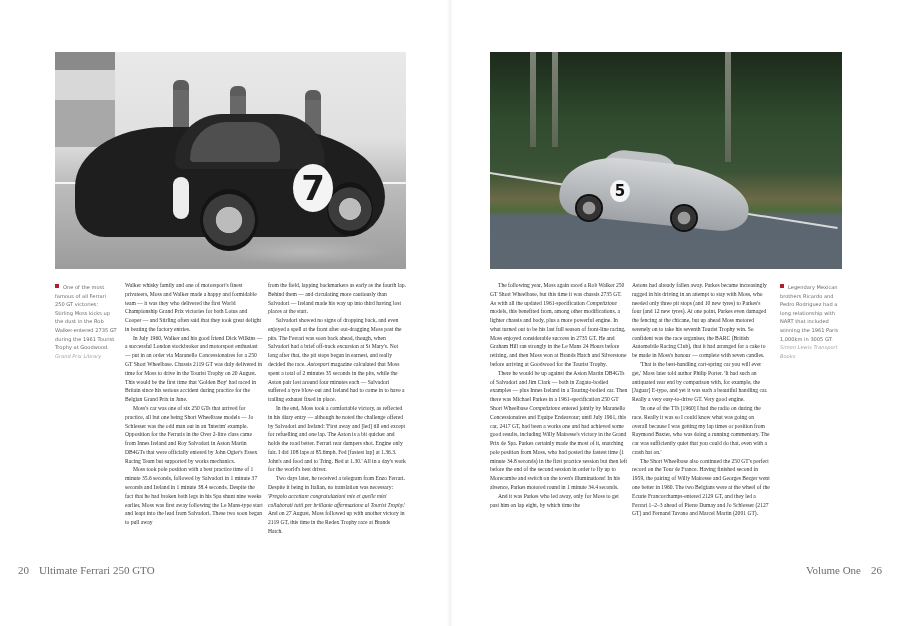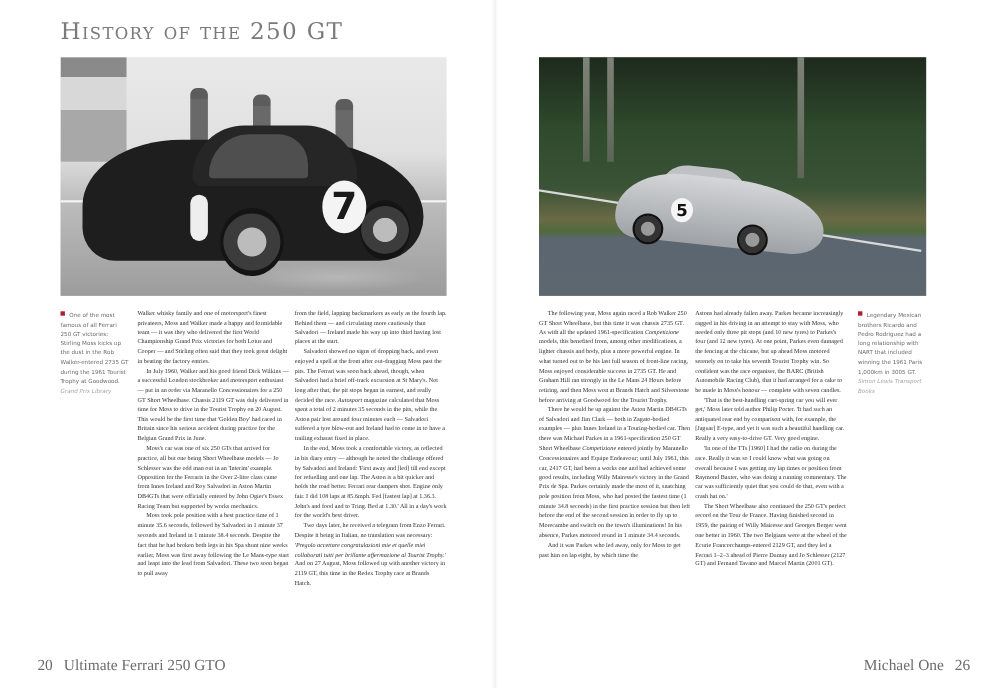--- a/index.html
+++ b/index.html
@@ -128,40 +128,38 @@
     .col p { margin: 0; text-indent: 0; }
     .col p + p { text-indent: 8px; }
     .col em { font-style: italic; }
     .col-1 { left: 125px; }
     .col-2 { left: 268px; }
     .col-3 { left: 490px; }
     .col-3 p:first-child { text-indent: 8px; }
     .col-4 { left: 632px; }
 
     .folio {
-      position: absolute; top: 598px;
-      font-size: 14px; color: #6c6c6c;
+      position: absolute; top: 564px;
+      font-size: 11px; color: #6c6c6c;
       font-family: "Liberation Serif", serif;
-      margin-left: 16px;
     }
     .folio-left { left: 18px; }
     .folio-left .num { margin-right: 10px; }
     .folio-right { right: 18px; }
     .folio-right .num { margin-left: 10px; }
   </style>
 </head>
 <body>
 
 <div class="spread">
 
   <div class="page page-left"></div>
   <div class="page page-right"></div>
   <div class="gutter"></div>
 
-  <h1 class="running-title">History of the 250 GT</h1>
 
   <div class="photo photo-left">
     <div class="building"></div>
     <div class="track-line"></div>
     <div class="figure" style="left:118px;"></div>
     <div class="figure" style="left:175px; top:34px;"></div>
     <div class="figure" style="left:250px; top:38px;"></div>
     <div class="car-body"></div>
     <div class="car-roof"></div>
     <div class="windscreen"></div>
@@ -217,16 +215,16 @@
     <p>Astons had already fallen away. Parkes became increasingly ragged in his driving in an attempt to stay with Moss, who needed only three pit stops (and 10 new tyres) to Parkes's four (and 12 new tyres). At one point, Parkes even damaged the fencing at the chicane, but up ahead Moss motored serenely on to take his seventh Tourist Trophy win. So confident was the race organiser, the BARC (British Automobile Racing Club), that it had arranged for a cake to be made in Moss's honour — complete with seven candles.</p>
     <p>'That is the best-handling cart-spring car you will ever get,' Moss later told author Philip Porter. 'It had such an antiquated rear end by comparison with, for example, the [Jaguar] E-type, and yet it was such a beautiful handling car. Really a very easy-to-drive GT. Very good engine.</p>
     <p>'In one of the TTs [1960] I had the radio on during the race. Really it was so I could know what was going on overall because I was getting my lap times or position from Raymond Baxter, who was doing a running commentary. The car was sufficiently quiet that you could do that, even with a crash hat on.'</p>
     <p>The Short Wheelbase also continued the 250 GT's perfect record on the Tour de France. Having finished second in 1959, the pairing of Willy Mairesse and Georges Berger went one better in 1960. The two Belgians were at the wheel of the Ecurie Francorchamps-entered 2129 GT, and they led a Ferrari 1–2–3 ahead of Pierre Dumay and Jo Schlesser (2127 GT) and Fernand Tavano and Marcel Martin (2001 GT).</p>
   </div>
 
   <div class="folio folio-left">
     <span class="num">20</span><span>Ultimate Ferrari 250 GTO</span>
   </div>
   <div class="folio folio-right">
-    <span>Michael One</span><span class="num">26</span>
+    <span>Volume One</span><span class="num">26</span>
   </div>
 
 </div>
 
 </body></html>

